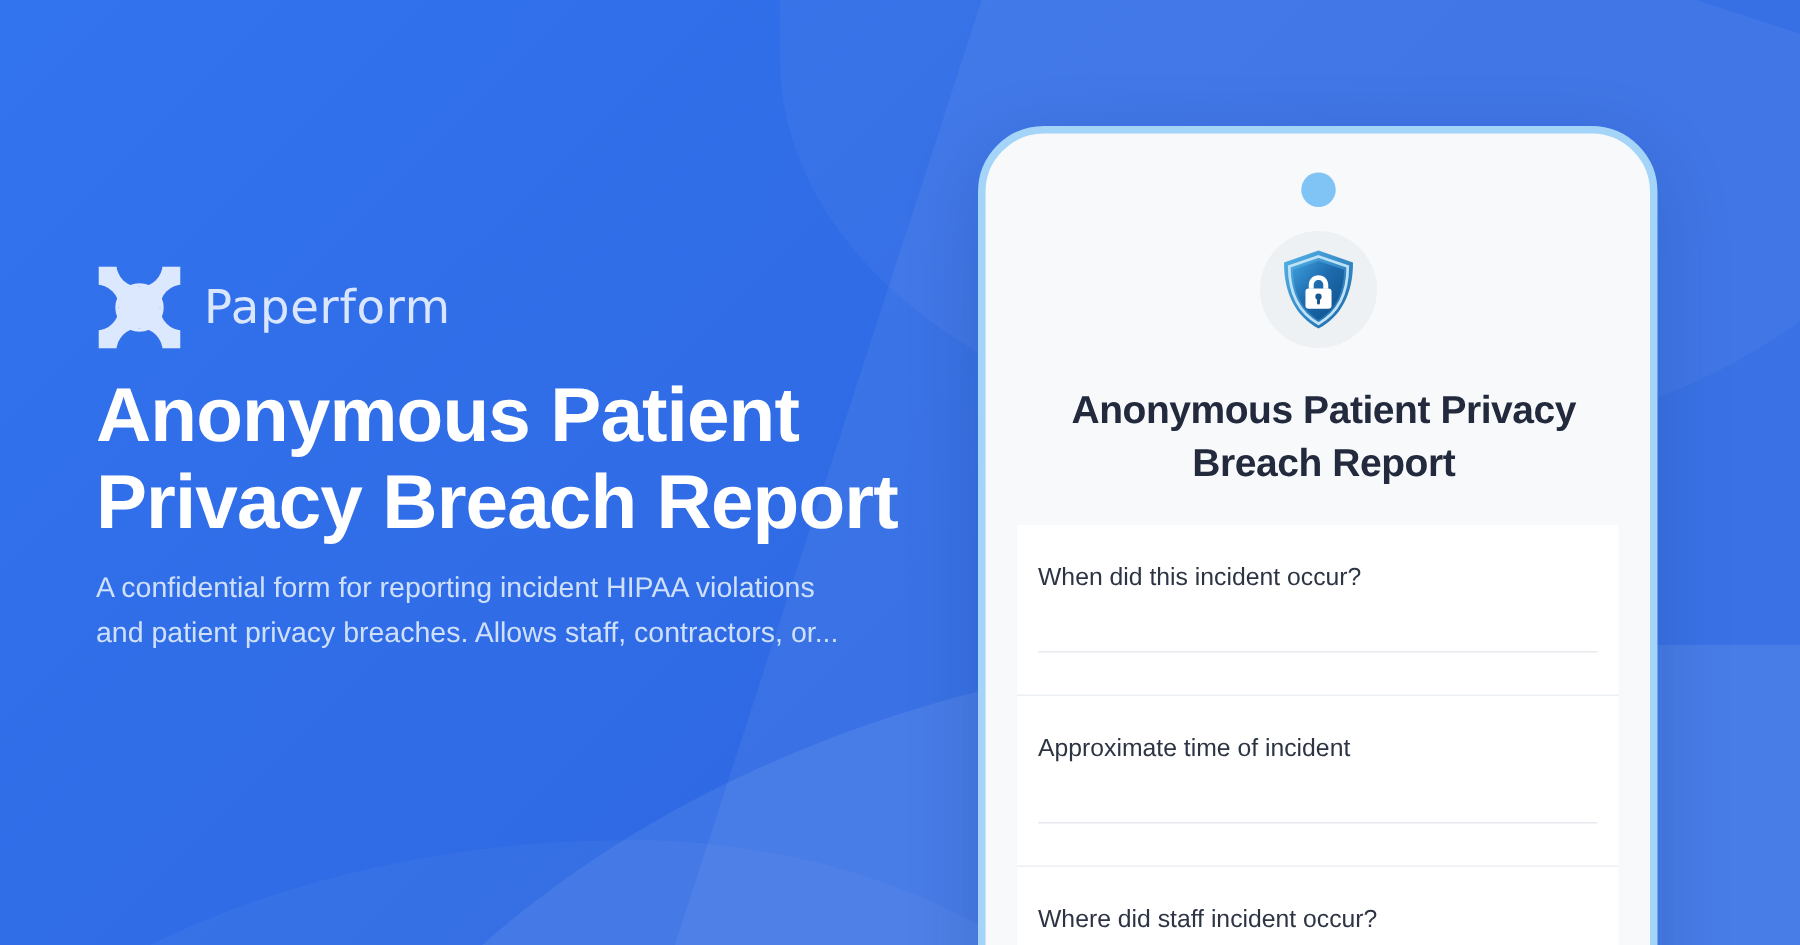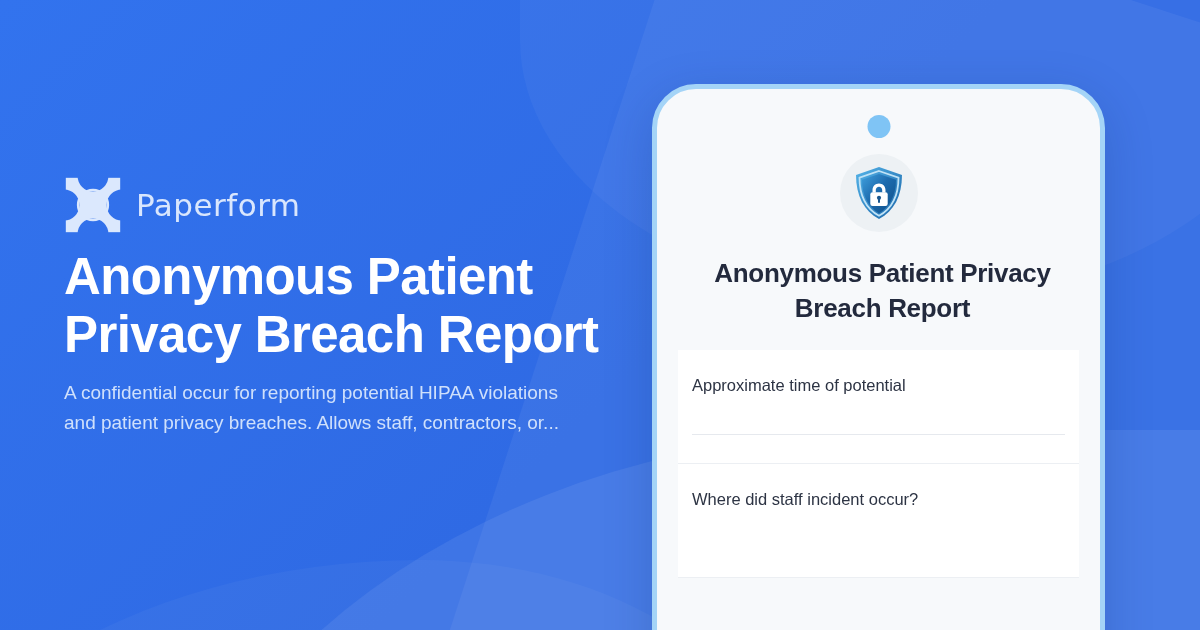--- a/index.html
+++ b/index.html
@@ -222,21 +222,21 @@
           </defs>
           <rect x="2" y="2" width="60" height="60" fill="#dbe8fd" mask="url(#pf-mask)"></rect>
           <circle cx="32" cy="32" r="16.5" fill="none" stroke="#dbe8fd" stroke-width="2.6"></circle>
         </svg>
       </span>
       <span id="brand-name">Paperform</span>
     </div>
 
     <h1 id="page-title">Anonymous Patient Privacy Breach Report</h1>
 
-    <p id="page-subtitle">A confidential occur for reporting potential HIPAA violations and patient privacy breaches. Allows staff, contractors, or...</p>
+    <p id="page-subtitle">A confidential form for reporting incident HIPAA violations and patient privacy breaches. Allows staff, contractors, or...</p>
   </div>
 
   <div id="phone">
 
     <div id="phone-camera"></div>
 
     <div id="phone-icon-wrap">
       <span>
         <svg id="shield-icon" viewBox="0 0 50 54" aria-hidden="true">
           <defs>
@@ -260,27 +260,31 @@
           <circle cx="25" cy="31.8" r="2.1" fill="#18568f"></circle>
           <rect x="24" y="32.6" width="2" height="4.4" rx="1" fill="#18568f"></rect>
         </svg>
       </span>
     </div>
 
     <h2 id="phone-title">Anonymous Patient Privacy Breach Report</h2>
 
     <div id="phone-form">
 
-
       <div class="form-field">
-        <div class="field-label">Approximate time of potential</div>
+        <div class="field-label">When did this incident occur?</div>
         <div class="field-underline"></div>
       </div>
 
       <div class="form-field">
+        <div class="field-label">Approximate time of incident</div>
+        <div class="field-underline"></div>
+      </div>
+
+      <div class="form-field">
         <div class="field-label">Where did staff incident occur?</div>
 
       </div>
 
     </div>
   </div>
 
 </div>
 
 </body></html>

